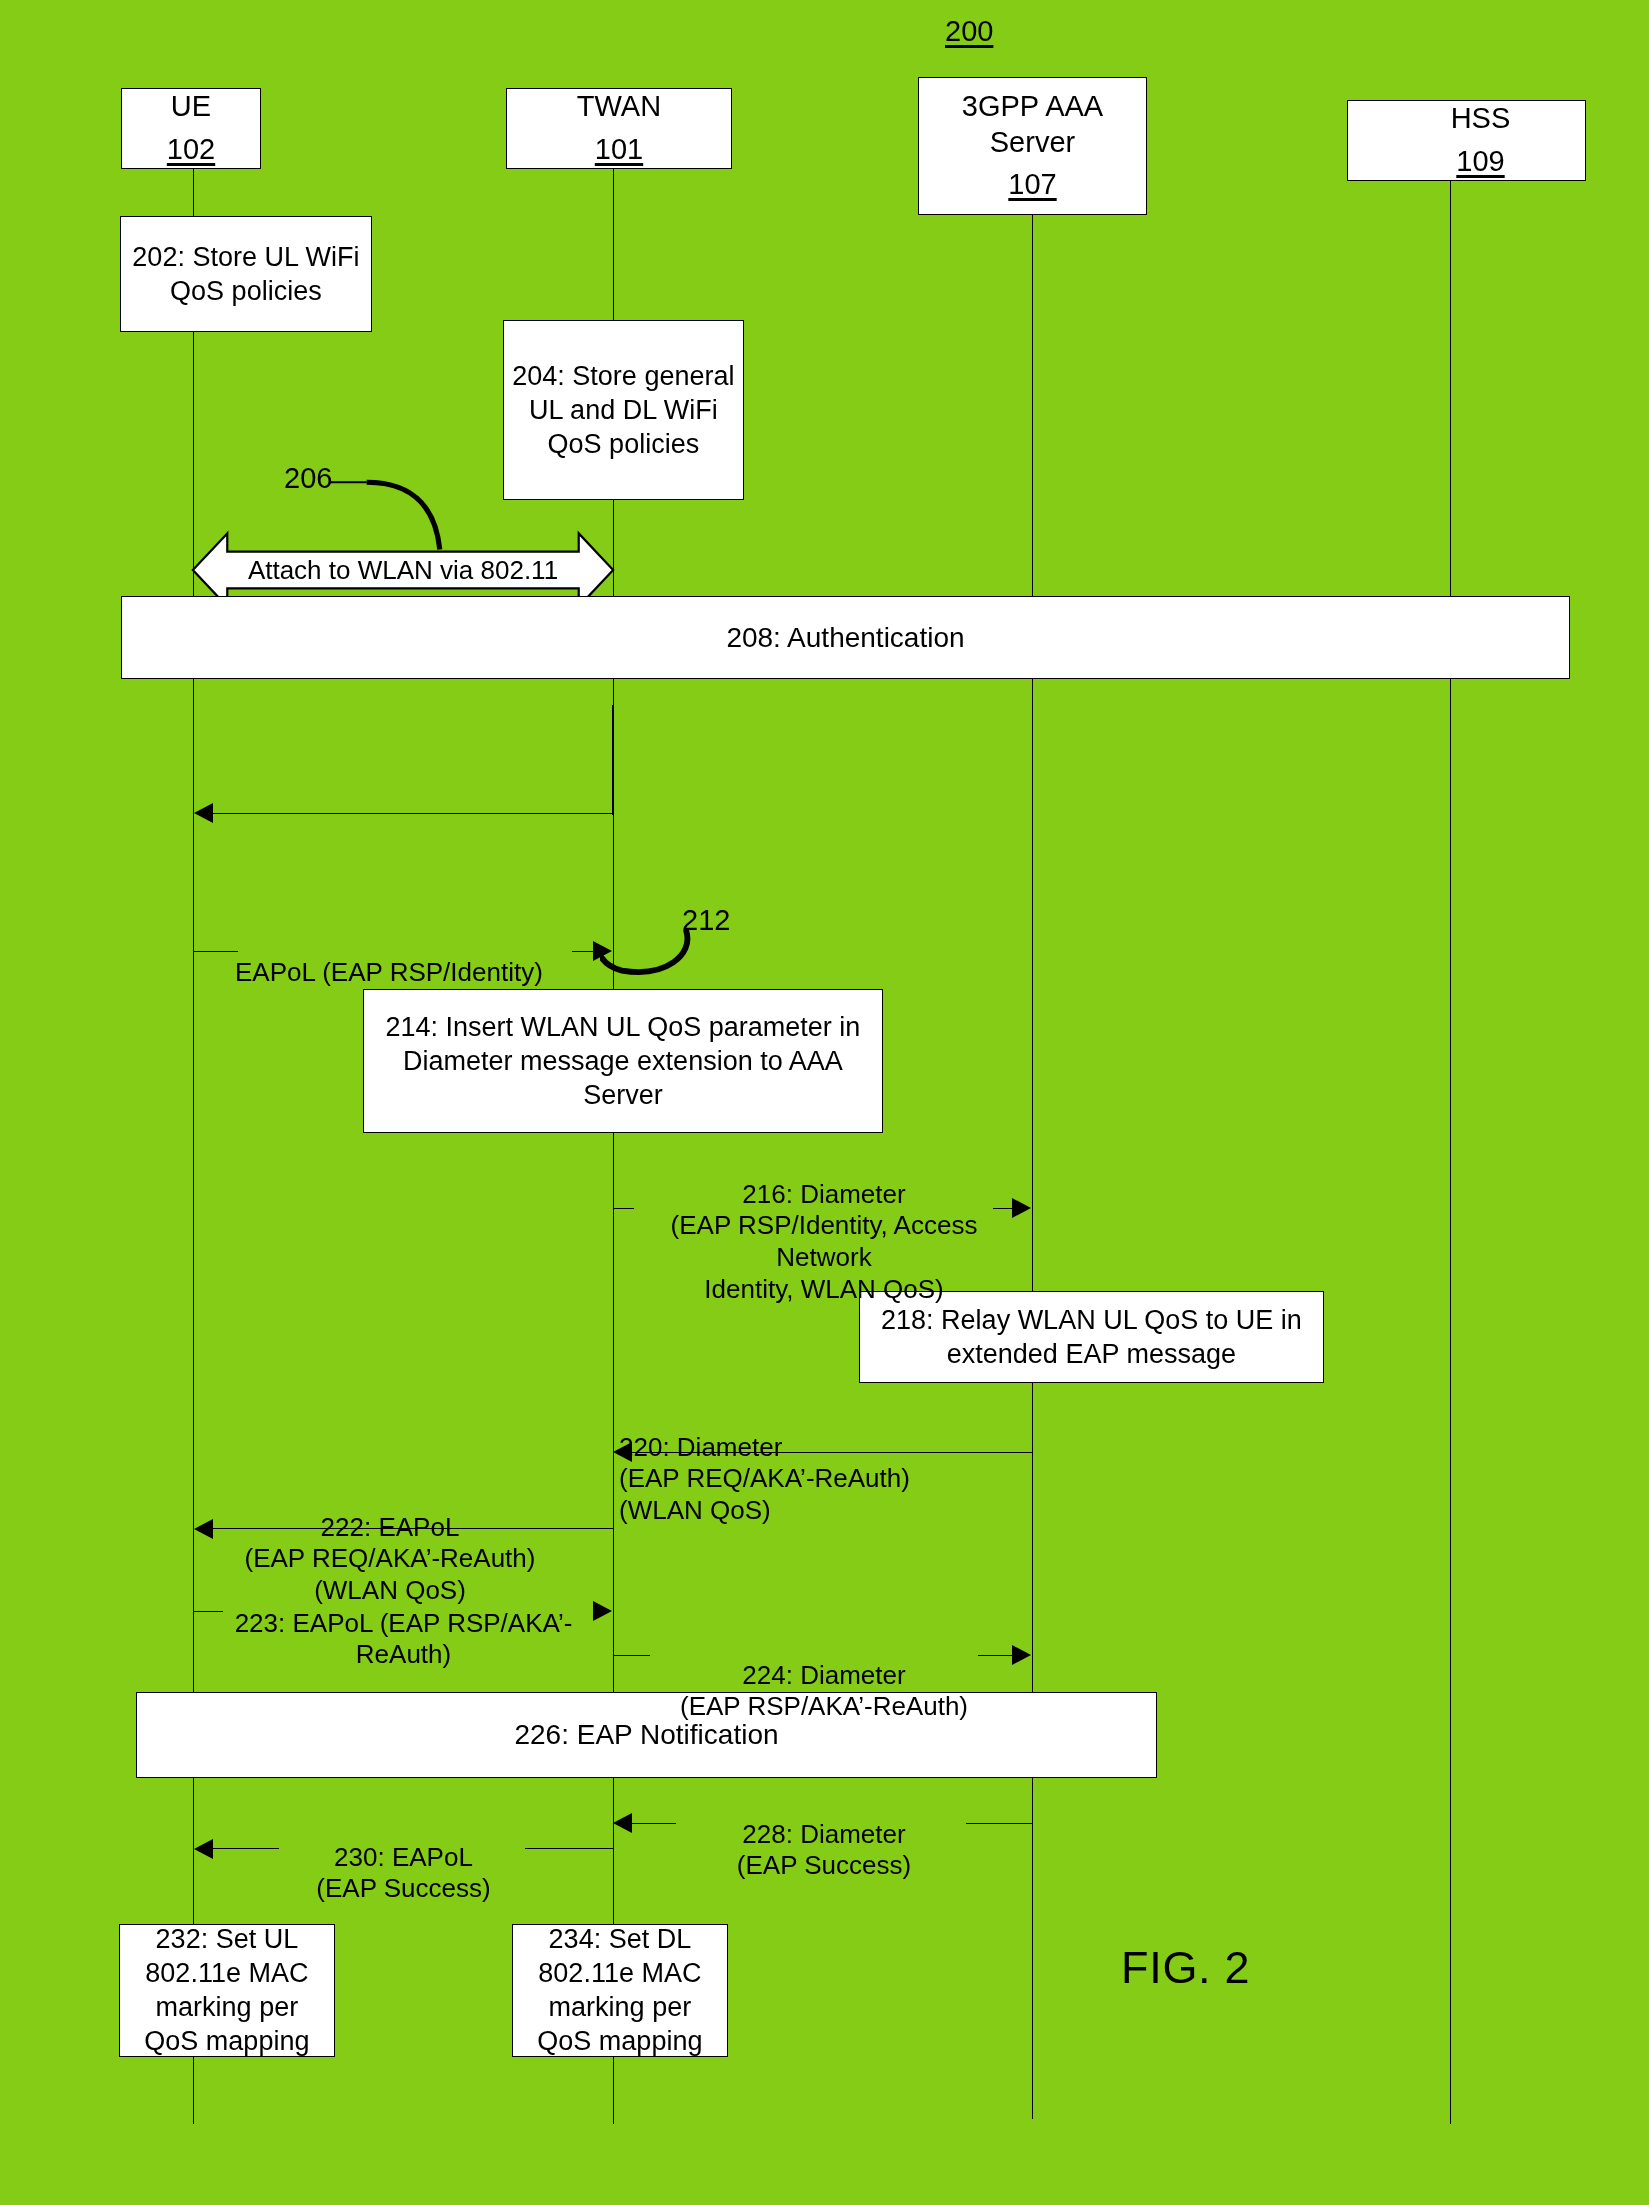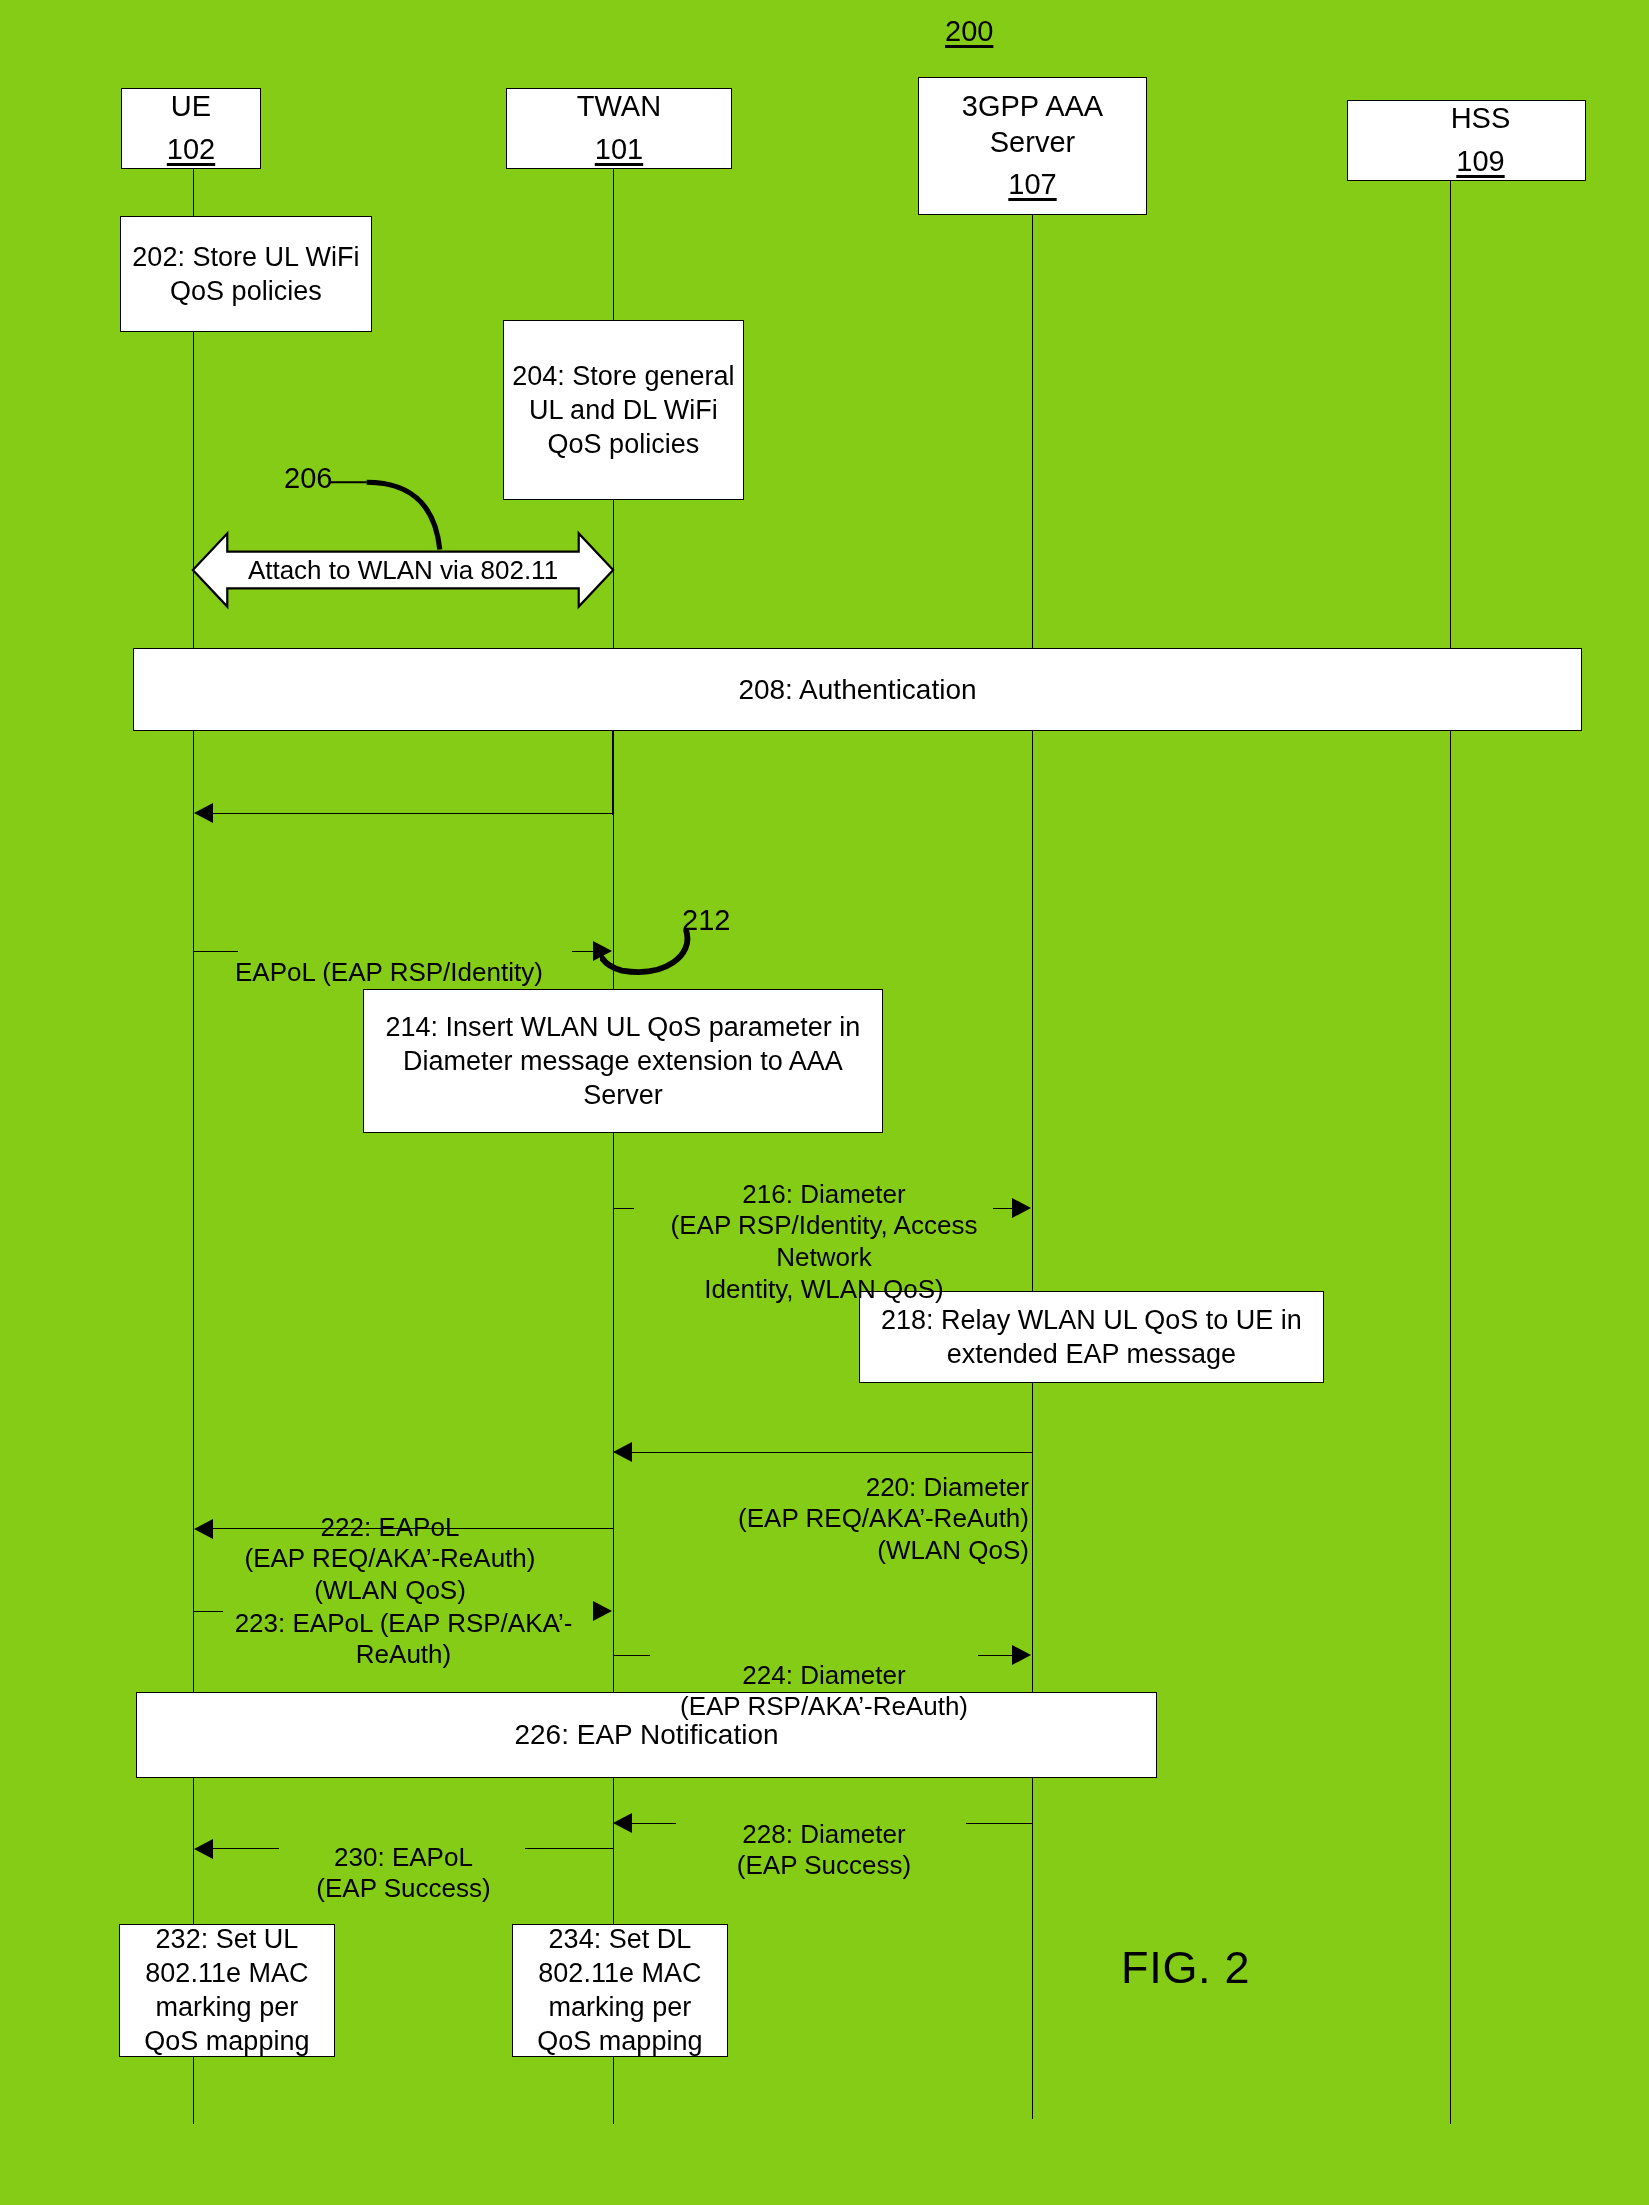--- a/index.html
+++ b/index.html
@@ -181,21 +181,21 @@
   </svg>
 
   <svg class="banner-arrow" style="left:187px; top:526px; width:432px; height:88px;" viewBox="0 0 590 120">
 
     <path d="M 55 10 L 8 60 L 55 110 L 55 85 L 535 85 L 535 110 L 582 60 L 535 10 L 535 35 L 55 35 Z" stroke="#000" stroke-width="3" fill="#fff"></path>
   </svg>
   <div class="msg-label nowrap" style="left:187px; top:555px; width:432px; text-align:center;">
     <span>Attach to WLAN via 802.11</span>
   </div>
 
-  <div class="span-bar" style="left:121px; top:648px; width:1447px; height:81px;margin-left:12px;">
+  <div class="span-bar" style="left:121px; top:596px; width:1447px; height:81px;">
     <span>208: Authentication</span>
   </div>
 
   <div class="arrow-line" style="left:213px; top:813px; width:401px;"></div>
   <div class="arrow-head left" style="left:194px; top:803px;"></div>
 
   <div class="abs" style="left:612px; top:705px; width:0; height:110px; border-left:1.5px solid #000;"></div>
 
   <div class="msg-label nowrap" style="left:235px; top:925px;margin-top:32px;">
     <span>EAPoL (EAP RSP/Identity)</span>
@@ -221,21 +221,21 @@
   </div>
   <div class="arrow-line" style="left:613px; top:1208px; width:20.5px;"></div>
   <div class="arrow-line" style="left:993px; top:1208px; width:20.5px;"></div>
   <div class="arrow-head right" style="left:1012px; top:1198px;"></div>
   <div class="abs" style="left:613px; top:1187px; width:0; height:22px; border-left:1.5px solid #000;"></div>
 
   <div class="proc-box" style="left:859px; top:1291px; width:451px; height:84px;">
     <span>218: Relay WLAN UL QoS to UE in extended EAP message</span>
   </div>
 
-  <div class="msg-label" style="left:619px; top:1440px; width:410px; text-align:right;">
+  <div class="msg-label" style="left:619px; top:1400px; width:410px; text-align:left;">
     <span>220: Diameter
 (EAP REQ/AKA’-ReAuth)
 (WLAN QoS)</span>
   </div>
   <div class="arrow-line" style="left:632px; top:1452px; width:400px;"></div>
   <div class="arrow-head left" style="left:613px; top:1442px;"></div>
 
   <div class="msg-label" style="left:185px; top:1480px; width:410px; text-align:center;">
     <span>222: EAPoL
 (EAP REQ/AKA’-ReAuth)

